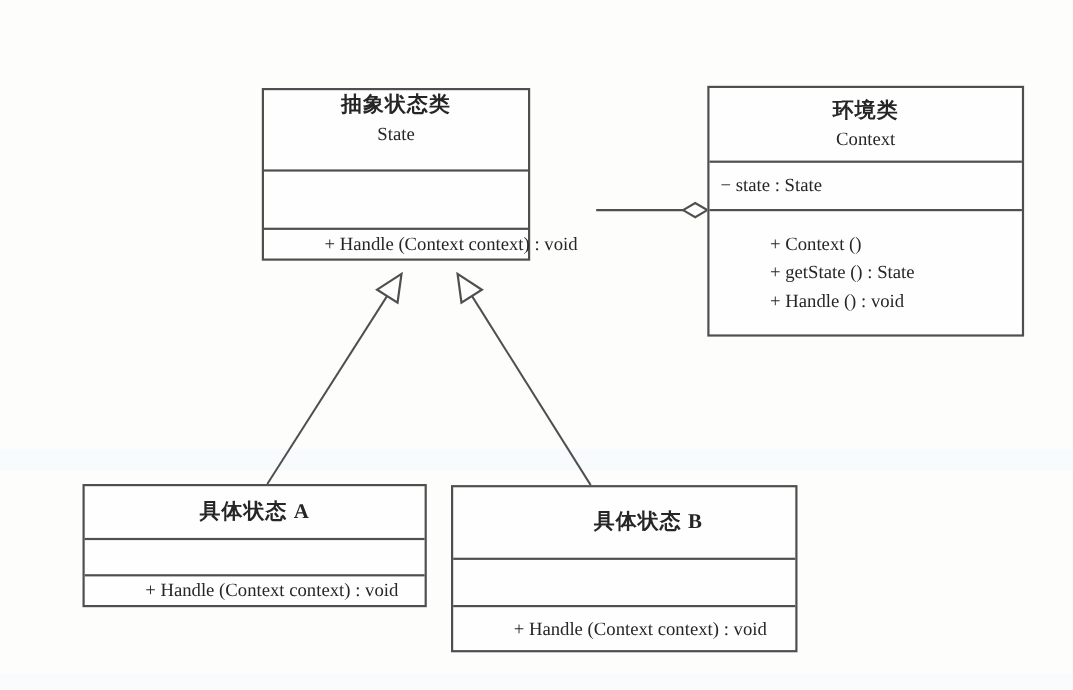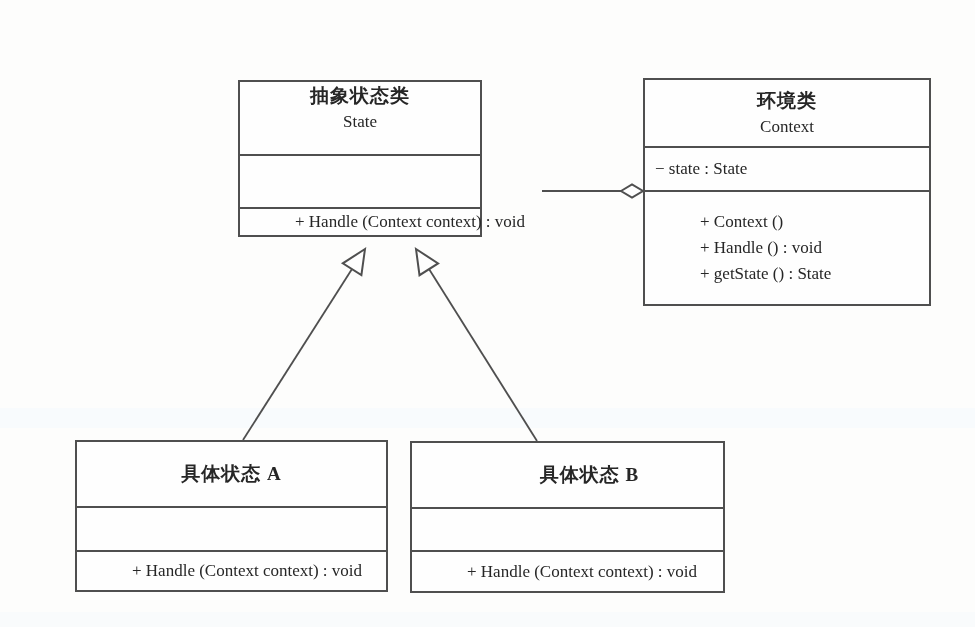--- a/index.html
+++ b/index.html
@@ -45,21 +45,21 @@
   .sec.attrs{display:flex;flex-direction:column;justify-content:center;}
   .sec.methods{display:flex;flex-direction:column;justify-content:center;flex:1;padding-left:45px;}
   .member-line{
     font-size:17px;line-height:26px;padding-left:10px;white-space:nowrap;
   }
   
   #box-state   {left:238px;top:80px; width:244px;height:157px;gap:20px;}
   #box-state   .title{height:63px;} #box-state .attrs{height:46px;}
   #box-context {left:643px;top:78px; width:288px;height:228px;}
   #box-context .title{height:66px;} #box-context .attrs{height:44px;}
-  #box-a       {left:75px; top:440px;width:313px;height:152px;}
+  #box-a       {left:75px; top:440px;width:313px;height:112px;}
   #box-a       .title{height:64px;} #box-a .attrs{height:44px;}
   #box-b       {left:410px;top:441px;width:315px;height:152px;}
   #box-b       .title{height:64px;padding-left:44px;} #box-b .attrs{height:43px;}
 </style>
 </head>
 <body>
 
 <div class="canvas">
 
   <div class="tint-band mid"></div>
@@ -91,22 +91,22 @@
   <div class="class-box" id="box-context">
     <div class="sec title">
       <div class="cn">环境类</div>
       <div class="en">Context</div>
     </div>
     <div class="sec attrs">
       <div class="member-line">− state : State</div>
     </div>
     <div class="sec methods">
       <div class="member-line">+ Context ()</div>
+      <div class="member-line">+ getState () : State</div>
       <div class="member-line">+ Handle () : void</div>
-      <div class="member-line">+ getState () : State</div>
     </div>
   </div>
 
   <div class="class-box" id="box-a">
     <div class="sec title">
       <div class="cn">具体状态 A</div>
     </div>
     <div class="sec attrs"></div>
     <div class="sec methods">
       <div class="member-line">+ Handle (Context context) : void</div>

